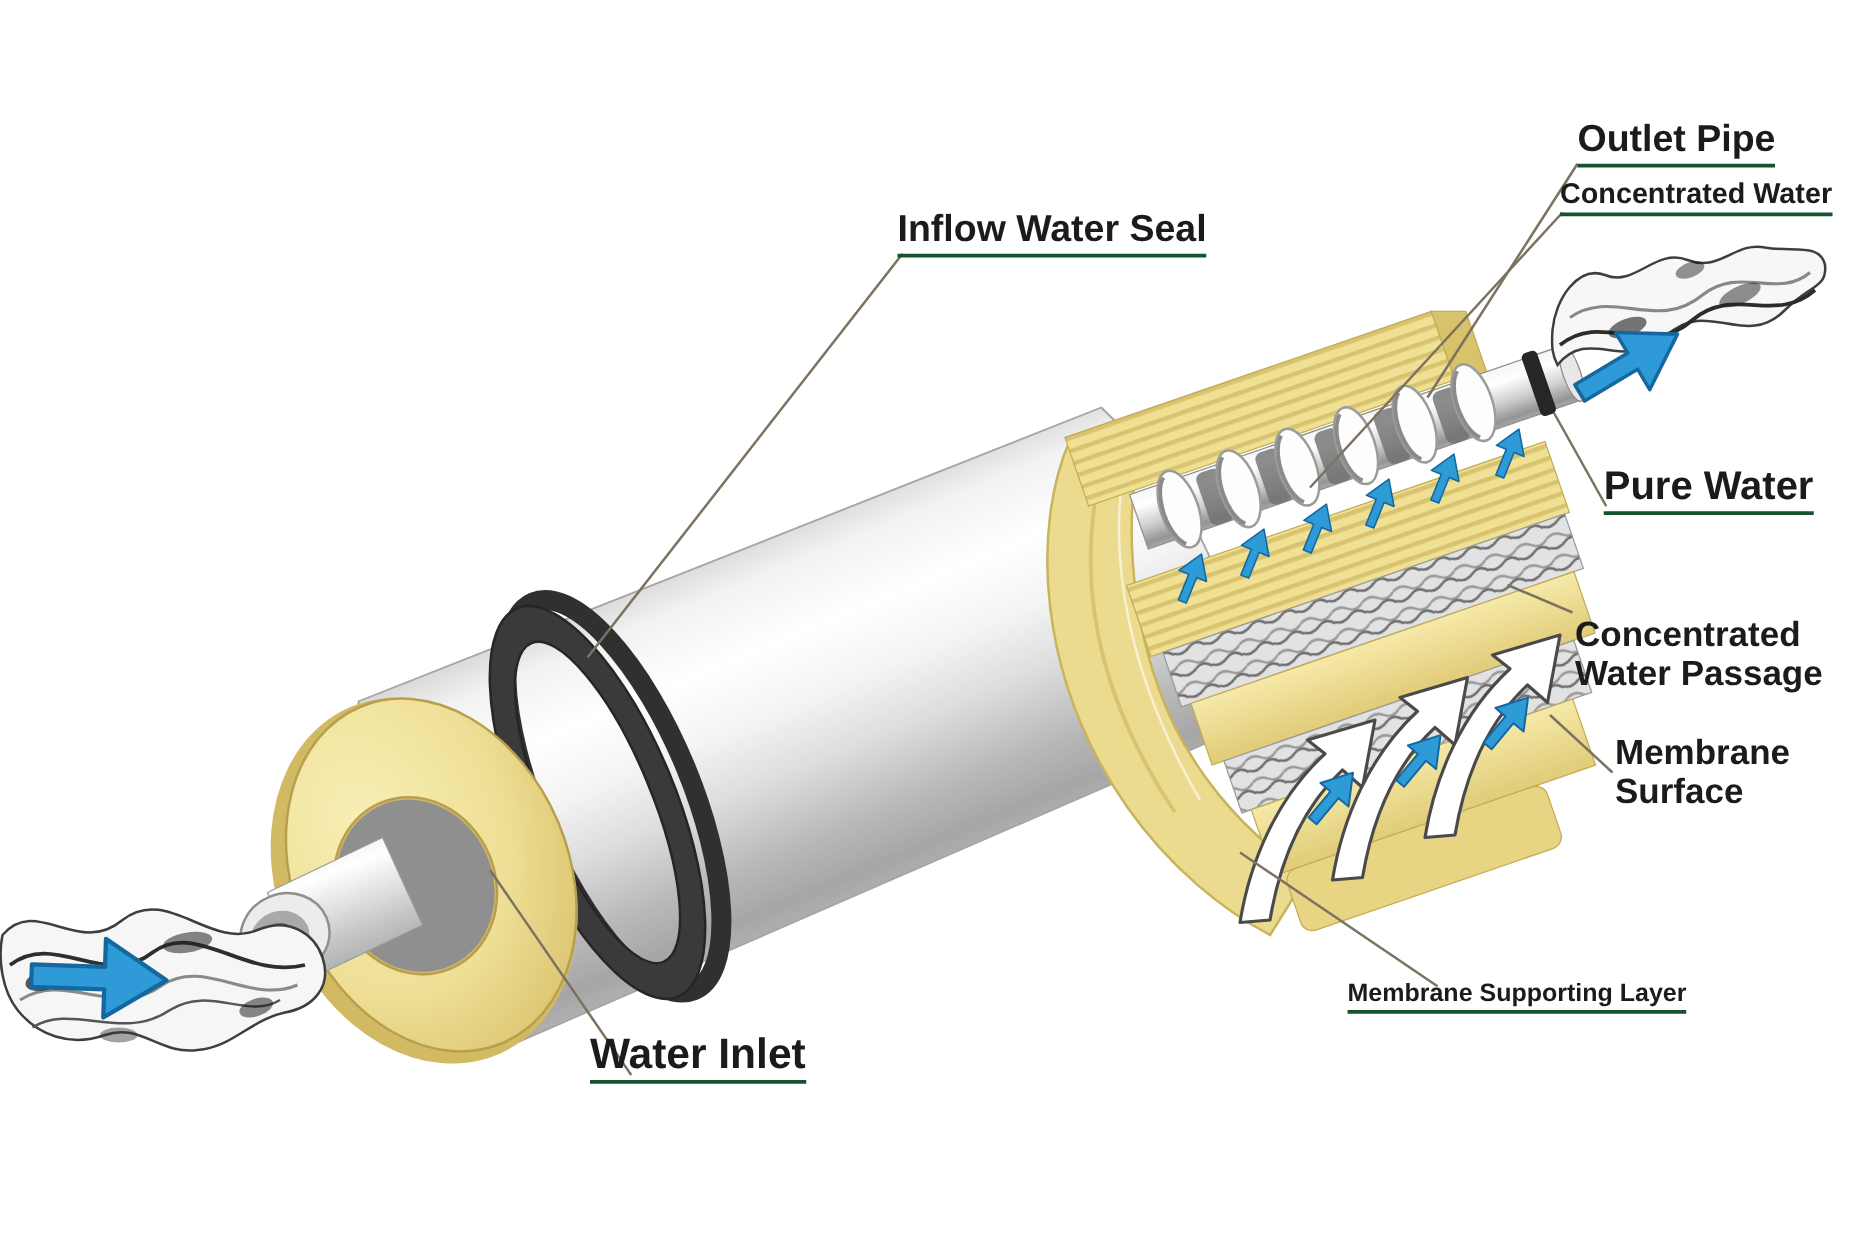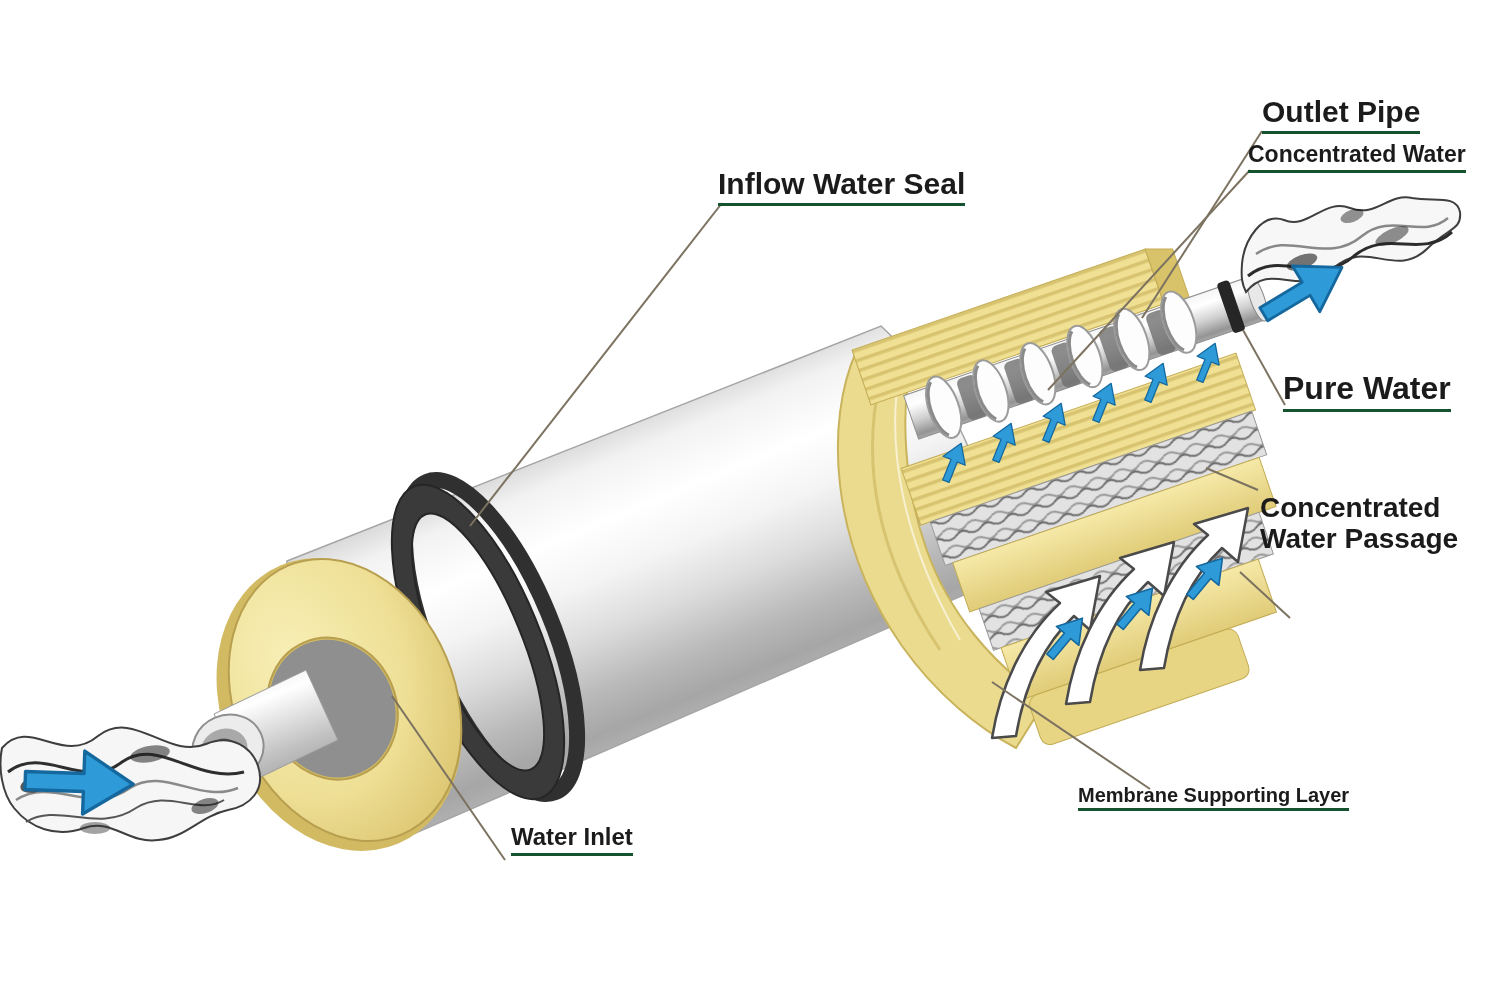--- a/index.html
+++ b/index.html
@@ -8,21 +8,21 @@
   .stage svg{position:absolute;left:0;top:0;}
   .label{position:absolute;font-weight:700;color:#1b1b1b;line-height:1.12;letter-spacing:0px;}
   .underline{padding-bottom:2px;border-bottom:3px solid #14532d;}
   #lbl-outlet-pipe{left:1262px;top:95px;font-size:30px;}
   #lbl-concentrated-water{left:1248px;top:142px;font-size:23px;}
   #lbl-inflow-water-seal{left:718px;top:167px;font-size:30px;}
   #lbl-pure-water{left:1283px;top:371px;font-size:32px;}
   #lbl-concentrated-water-passage{left:1260px;top:456px;font-size:28px;width:205px;margin-top:36px;}
   #lbl-membrane-surface{left:1292px;top:586px;font-size:28px;width:170px;}
   #lbl-membrane-supporting-layer{left:1078px;top:784px;font-size:20px;}
-  #lbl-water-inlet{left:472px;top:824px;font-size:24px;margin-left:39px;}
+  #lbl-water-inlet{left:472px;top:824px;font-size:34px;}
 </style>
 </head>
 <body>
 
 <div class="stage">
 
 <svg width="1500" height="1000" viewBox="0 0 1500 1000">
   <defs>
     <linearGradient id="cylGrad" gradientUnits="userSpaceOnUse" x1="287" y1="561" x2="402" y2="839">
       <stop offset="0" stop-color="#d9d9d9"></stop>
@@ -180,16 +180,17 @@
     <line x1="1150" y1="789" x2="992" y2="682"></line>
     <line x1="505" y1="860" x2="392" y2="696"></line>
   </g>
 </svg>
 
 <div class="label underline" id="lbl-outlet-pipe">Outlet Pipe</div>
 <div class="label underline" id="lbl-concentrated-water">Concentrated Water</div>
 <div class="label underline" id="lbl-inflow-water-seal">Inflow Water Seal</div>
 <div class="label underline" id="lbl-pure-water">Pure Water</div>
 <div class="label" id="lbl-concentrated-water-passage">Concentrated Water Passage</div>
+<div class="label" id="lbl-membrane-surface">Membrane Surface</div>
 <div class="label underline" id="lbl-membrane-supporting-layer">Membrane Supporting Layer</div>
 <div class="label underline" id="lbl-water-inlet">Water Inlet</div>
 
 </div>
 
 </body></html>

